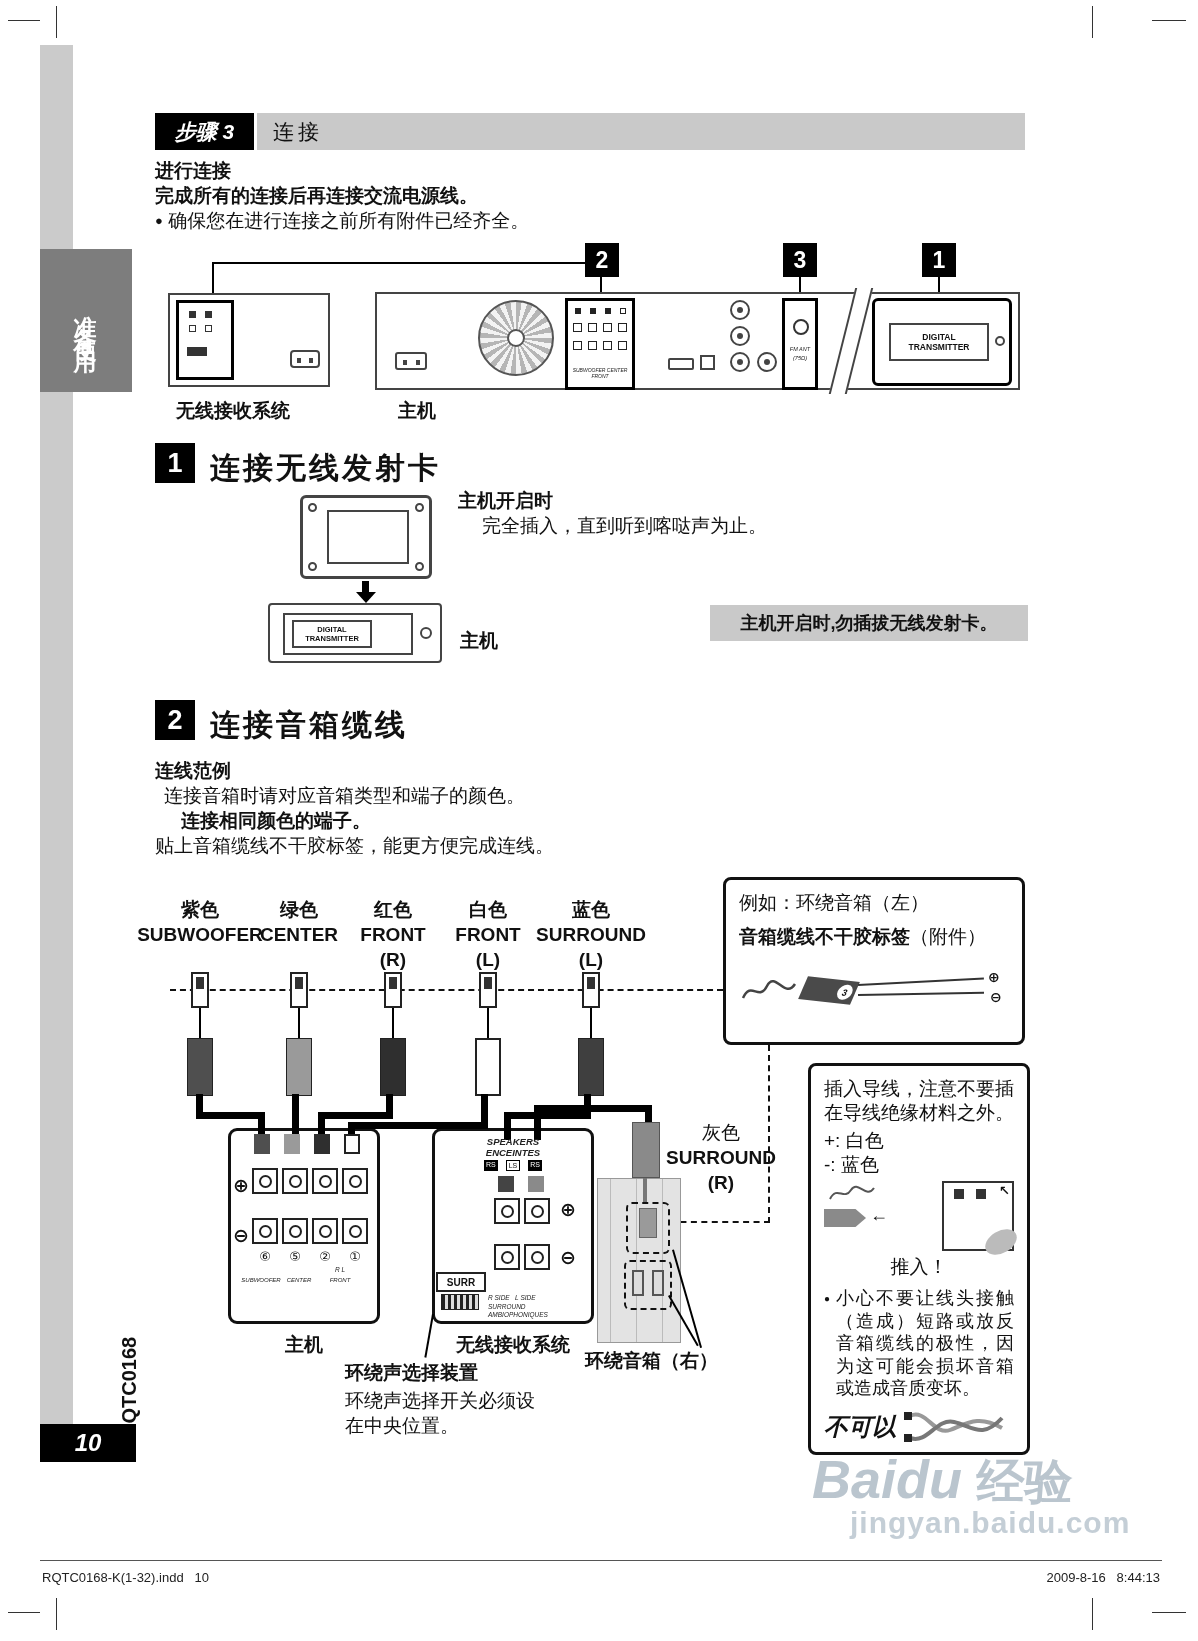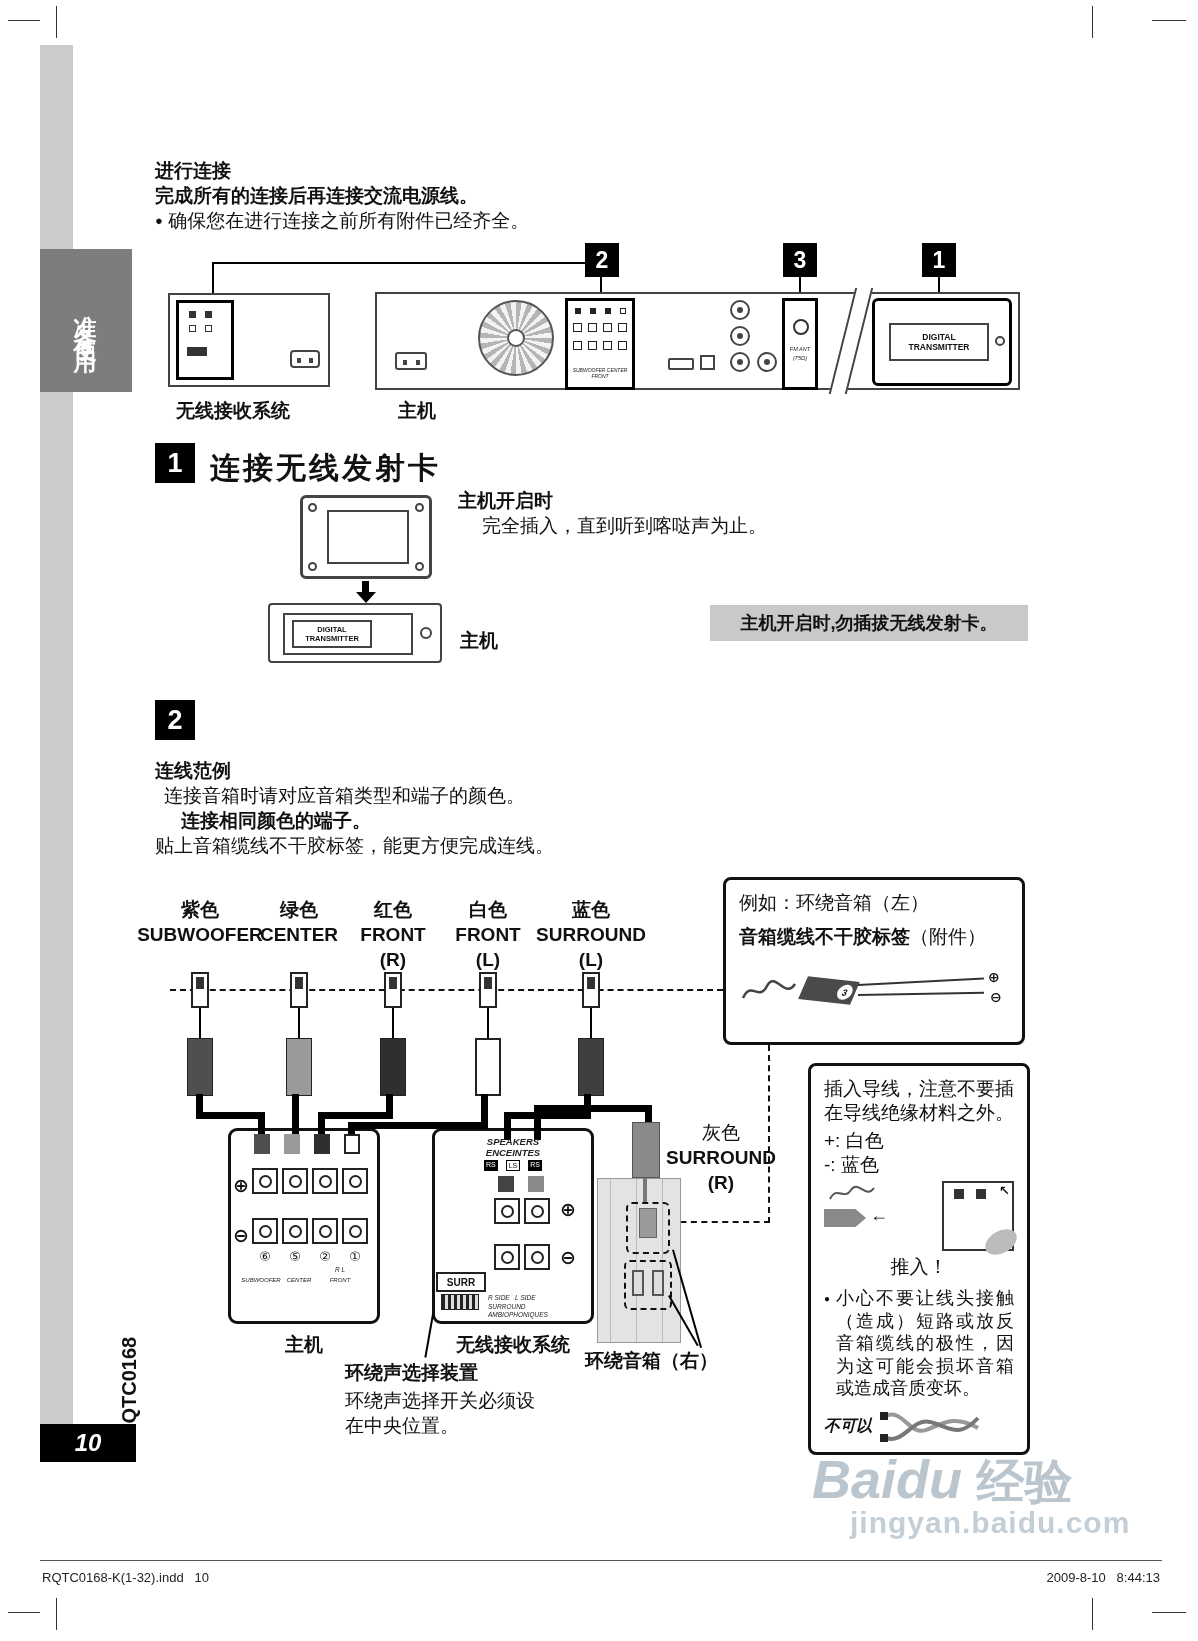--- a/index.html
+++ b/index.html
@@ -45,20 +45,26 @@
 
   <div style="position:absolute;left:40px;top:45px;width:33px;height:1395px;background:#cbcbcb;"></div>
   <div style="position:absolute;left:40px;top:249px;width:92px;height:143px;background:#7d7d7d;color:#fff;display:flex;align-items:center;justify-content:center;">
     <span style="writing-mode:vertical-rl;font-size:23px;font-weight:bold;letter-spacing:12px;">准备使用</span>
   </div>
   <div class="t b" style="left:117px;top:1438px;font-size:20px;transform:rotate(-90deg);transform-origin:0 0;white-space:nowrap;">RQTC0168</div>
   <div style="position:absolute;left:40px;top:1424px;width:96px;height:38px;background:#000;color:#fff;display:flex;align-items:center;justify-content:center;">
     <span class="i b" style="font-size:24px;">10</span>
   </div>
 
+  <div style="position:absolute;left:155px;top:113px;width:870px;height:37px;background:#c9c9c9;">
+    <div style="position:absolute;left:0;top:0;width:102px;height:37px;background:#000;color:#fff;display:flex;align-items:center;justify-content:center;border-right:3px solid #fff;">
+      <span class="i b" style="font-size:21px;">步骤 3</span>
+    </div>
+    <div class="t" style="left:118px;top:6px;font-size:21px;letter-spacing:4px;">连接</div>
+  </div>
 
   <div class="t b" style="left:155px;top:158px;">进行连接</div>
   <div class="t b" style="left:155px;top:183px;">完成所有的连接后再连接交流电源线。</div>
   <div class="t" style="left:155px;top:208px;">
     <span style="font-size:13px;vertical-align:2px;">●</span>
     <span>确保您在进行连接之前所有附件已经齐全。</span>
   </div>
 
   <div class="callout" style="left:585px;top:243px;">2</div>
   <div class="callout" style="left:783px;top:243px;">3</div>
@@ -155,20 +161,21 @@
     <div style="position:absolute;left:150px;top:22px;width:12px;height:12px;border:2px solid #444;border-radius:50%;"></div>
   </div>
   <div class="t b" style="left:458px;top:488px;">主机开启时</div>
   <div class="t" style="left:458px;top:513px;margin-left:24px;">完全插入，直到听到喀哒声为止。</div>
   <div class="t b" style="left:460px;top:628px;">主机</div>
   <div style="position:absolute;left:710px;top:605px;width:318px;height:36px;background:#c9c9c9;display:flex;align-items:center;justify-content:center;">
     <span class="b" style="font-size:18px;">主机开启时,勿插拔无线发射卡。</span>
   </div>
 
   <div class="secbox" style="left:155px;top:700px;">2</div>
+  <div class="sectitle" style="left:210px;top:705px;">连接音箱缆线</div>
   <div class="t b" style="left:155px;top:758px;">连线范例</div>
   <div class="t" style="left:155px;top:783px;margin-left:9px;">连接音箱时请对应音箱类型和端子的颜色。</div>
   <div class="t b" style="left:155px;top:808px;margin-left:26px;">连接相同颜色的端子。</div>
   <div class="t" style="left:155px;top:833px;">贴上音箱缆线不干胶标签，能更方便完成连线。</div>
 
   <div class="t b ctr" style="left:135px;top:897px;width:130px;">
     <div>紫色</div>
     <div>SUBWOOFER</div>
     <div></div>
   </div>
@@ -345,33 +352,33 @@
         <div class="b" style="position:absolute;right:2px;top:0;font-size:13px;">↖</div>
         <div style="position:absolute;right:-6px;bottom:-4px;width:34px;height:22px;background:#bbb;border-radius:50%;transform:rotate(-30deg);"></div>
       </div>
     </div>
     <div class="ctr" style="font-size:19px;line-height:24px;">推入！</div>
     <div style="display:flex;gap:6px;margin-top:8px;">
       <span style="font-size:10px;line-height:23px;">●</span>
       <span style="font-size:18px;line-height:22.5px;text-align:justify;">小心不要让线头接触（造成）短路或放反音箱缆线的极性，因为这可能会损坏音箱或造成音质变坏。</span>
     </div>
     <div style="display:flex;align-items:center;gap:8px;margin-top:6px;">
-      <span class="b i" style="font-size:16px;white-space:nowrap;">不可以</span>
+      <span class="b i" style="font-size:24px;white-space:nowrap;">不可以</span>
       <svg width="104" height="42" viewBox="0 0 104 42">
         <path d="M6 10 C 22 2, 30 30, 46 24 S 74 8, 98 22" stroke="#999" stroke-width="4" fill="none"></path>
         <path d="M6 32 C 24 38, 32 12, 50 16 S 78 34, 98 12" stroke="#777" stroke-width="4" fill="none"></path>
         <rect x="0" y="6" width="8" height="8" fill="#222"></rect>
         <rect x="0" y="28" width="8" height="8" fill="#222"></rect>
       </svg>
     </div>
   </div>
 
   <div style="position:absolute;left:812px;top:1448px;z-index:30;white-space:nowrap;">
     <span class="b" style="font-size:54px;color:rgba(178,191,201,0.9);font-style:italic;">Baidu</span>
     <span class="b" style="font-size:48px;color:rgba(178,191,201,0.9);margin-left:10px;">经验</span>
   </div>
   <div class="b" style="position:absolute;left:850px;top:1506px;font-size:30px;letter-spacing:1px;color:rgba(190,201,210,0.9);z-index:30;">jingyan.baidu.com</div>
 
   <div style="position:absolute;left:40px;top:1560px;width:1122px;height:1px;background:#555;"></div>
   <div style="position:absolute;left:42px;top:1570px;font-size:13px;white-space:pre;color:#222;">RQTC0168-K(1-32).indd   10</div>
-  <div style="position:absolute;right:38px;top:1570px;font-size:13px;white-space:pre;color:#222;">2009-8-10   8:44:13</div>
+  <div style="position:absolute;right:38px;top:1570px;font-size:13px;white-space:pre;color:#222;">2009-8-16   8:44:13</div>
 
 </div>
 
 </body></html>

